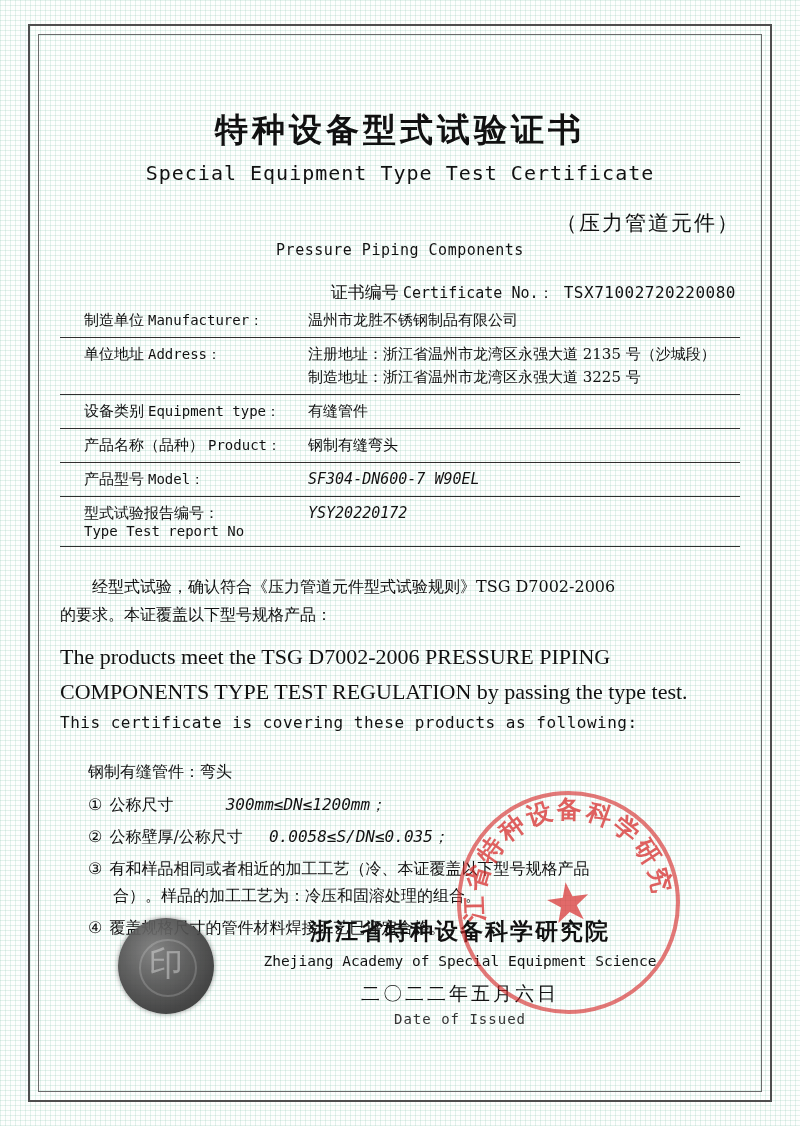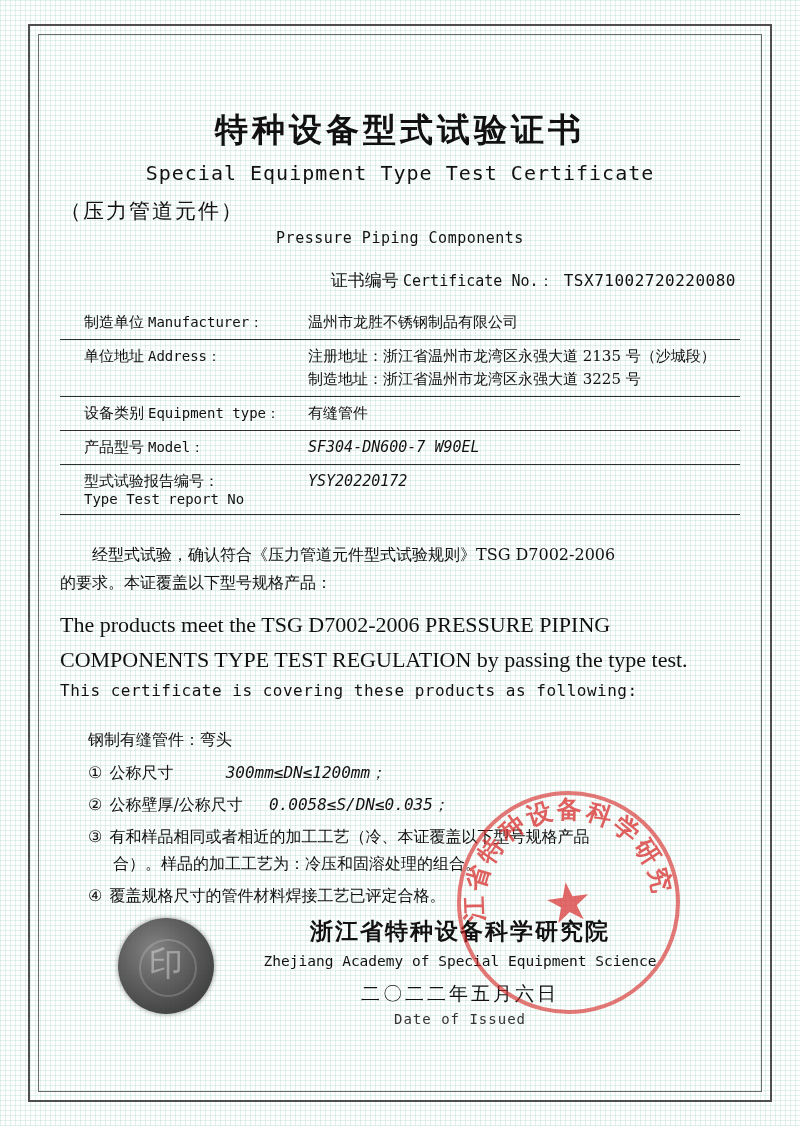--- a/index.html
+++ b/index.html
@@ -34,39 +34,39 @@
     font-family:"DejaVu Serif", serif;
     font-size:33px;font-weight:bold;letter-spacing:4px;
     color:#111;margin-top:48px;
   }
   .t-en{
     text-align:center;
     font-family:"DejaVu Sans Mono", monospace;
     font-size:20px;letter-spacing:1px;color:#111;margin-top:8px;
   }
   .t-cn2{
-    text-align:left;
-    font-family:"DejaVu Serif", serif;
-    font-size:21px;color:#111;margin-top:12px;letter-spacing:2px;
+    text-align:right;
+    font-family:"DejaVu Serif", serif;
+    font-size:21px;color:#111;margin-top:24px;letter-spacing:2px;
   }
   .t-en2{
     text-align:center;
     font-family:"DejaVu Sans Mono", monospace;
     font-size:15px;color:#111;margin-top:4px;letter-spacing:0.5px;
   }
   
   .certno{
     margin-top:22px;text-align:right;padding-right:4px;
     font-size:17px;color:#111;white-space:nowrap;
   }
   .certno .cn{font-family:"DejaVu Serif", serif;font-size:17px;}
   .certno .en{font-family:"DejaVu Sans Mono", monospace;font-size:15px;}
   .certno .val{font-family:"DejaVu Sans Mono", monospace;font-size:16px;letter-spacing:0.5px;}
   
-  .fields{margin-top:14px;width:100%;border-collapse:collapse;}
+  .fields{width:100%;border-collapse:collapse;}
   .fields td{
     padding:7px 0 7px 0;
     border-bottom:1px solid #2f2f2f;
     vertical-align:top;
   }
   .fields tr:last-child td{border-bottom:1px solid #2f2f2f;}
   .lab{width:218px;padding-left:24px !important;}
   .lab .cn{font-family:"DejaVu Serif", serif;font-size:15px;color:#111;}
   .lab .en{font-family:"DejaVu Sans Mono", monospace;font-size:14px;color:#111;}
   .val{font-family:"DejaVu Serif", serif;font-size:15px;color:#111;padding-left:6px !important;}
@@ -192,20 +192,29 @@
           <span class="line">制造地址：浙江省温州市龙湾区永强大道 3225 号</span>
         </td>
       </tr>
       <tr>
         <td class="lab">
           <span class="cn">设备类别</span>
           <span class="en">Equipment type：</span>
         </td>
         <td class="val">
           <span class="line">有缝管件</span>
+        </td>
+      </tr>
+      <tr>
+        <td class="lab">
+          <span class="cn">产品名称（品种）</span>
+          <span class="en">Product：</span>
+        </td>
+        <td class="val">
+          <span class="line">钢制有缝弯头</span>
         </td>
       </tr>
       <tr>
         <td class="lab">
           <span class="cn">产品型号</span>
           <span class="en">Model：</span>
         </td>
         <td class="val">
           <span class="line mono">SF304-DN600-7 W90EL</span>
         </td>

